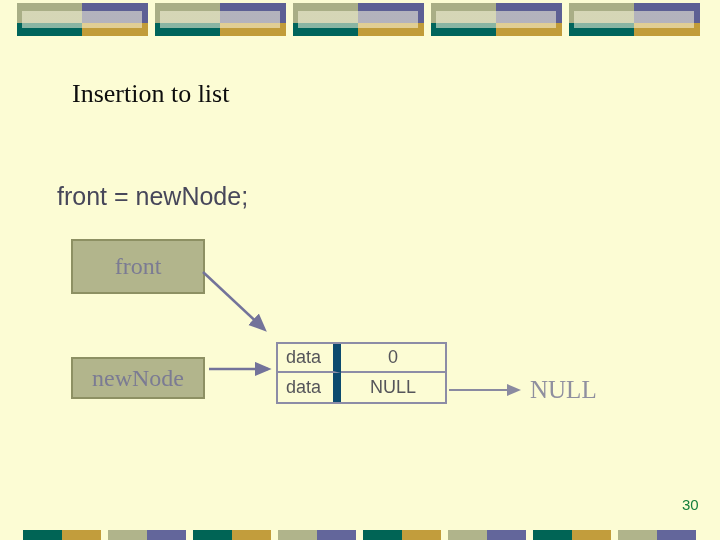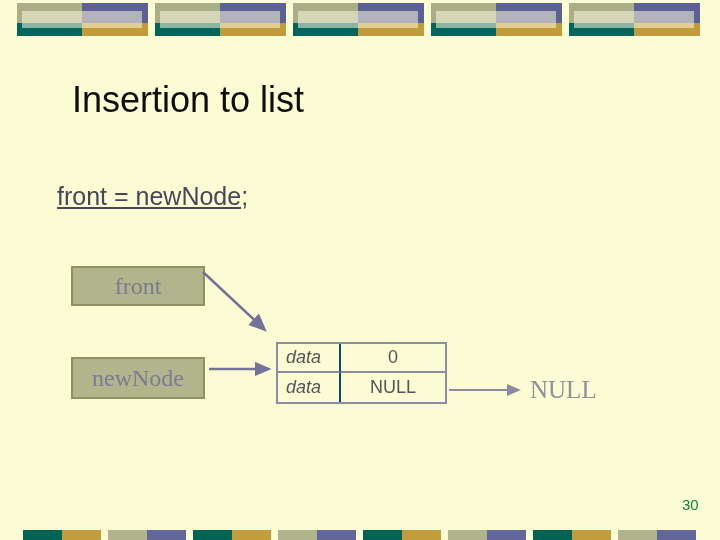--- a/index.html
+++ b/index.html
@@ -24,46 +24,46 @@
   
   .bottom-bar{
     position:absolute; left:23px; top:530px; width:673px; height:10px;
     background:repeating-linear-gradient(to right,
       #006455 0 39px, #C29D3C 39px 78px, rgba(0,0,0,0) 78px 85px,
       #B0B48B 85px 124px, #63669B 124px 163px, rgba(0,0,0,0) 163px 170px);
   }
   
   .title{
     position:absolute; left:72px; top:79px;
-    font-family:Liberation Sans, sans-serif;
-    font-size:36px; color:#0D0D0D; white-space:nowrap;
+    font-family:Liberation Serif, serif;
+    font-size:26px; color:#0D0D0D; white-space:nowrap;
   }
   .code-line{
     position:absolute; left:57px; top:182px;
-    font-size:25px; color:#47475A; white-space:nowrap;text-decoration:underline;
+    font-size:25px; color:#47475A; white-space:nowrap;
   }
   
   .label-box{
     position:absolute; left:71px; width:134px;
     background:#B2B58C; border:2px solid #8D9063;
     display:flex; align-items:center; justify-content:center;
     font-family:"Liberation Serif", serif;
     font-size:24px; color:#7B7B93; box-sizing:border-box;
   }
-  .front-box{top:266px; height:40px;align-items:center;}
+  .front-box{top:239px; height:55px;align-items:center;}
   .newnode-box{top:349px; height:42px;margin-top:8px;}
   
   .node-table{
     position:absolute; left:276px; top:342px;
     border:2px solid #8C8CA6;
     display:grid; grid-template-columns:63px 104px; grid-auto-rows:29px;
     font-size:18px; color:#55555A;
   }
   .nt-cell{display:flex; align-items:center; box-sizing:border-box;}
-  .nt-field{padding-left:8px; justify-content:flex-start; border-right:2px solid #0c4a6e;font-style:italic;}
+  .nt-field{padding-left:8px; justify-content:flex-start; border-right:8px solid #0c4a6e;}
   .nt-value{justify-content:center;}
   .nt-top{border-bottom:2px solid #8C8CA6;}
   
   .null-text{
     position:absolute; left:530px; top:376px;
     font-family:"Liberation Serif", serif;
     font-size:25px; color:#8F8F9F; white-space:nowrap;
   }
   
   .page-number{

